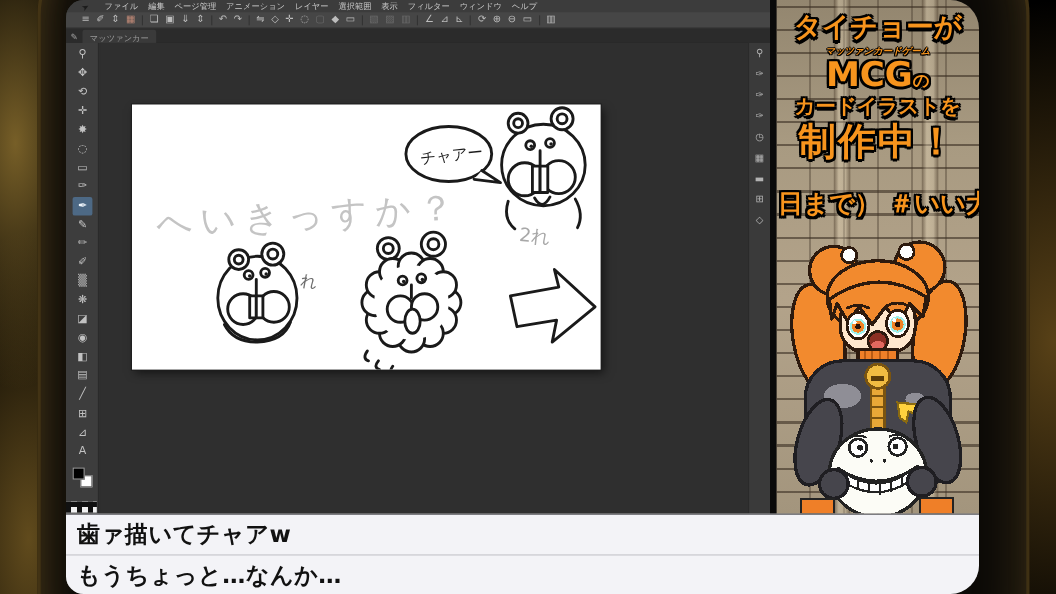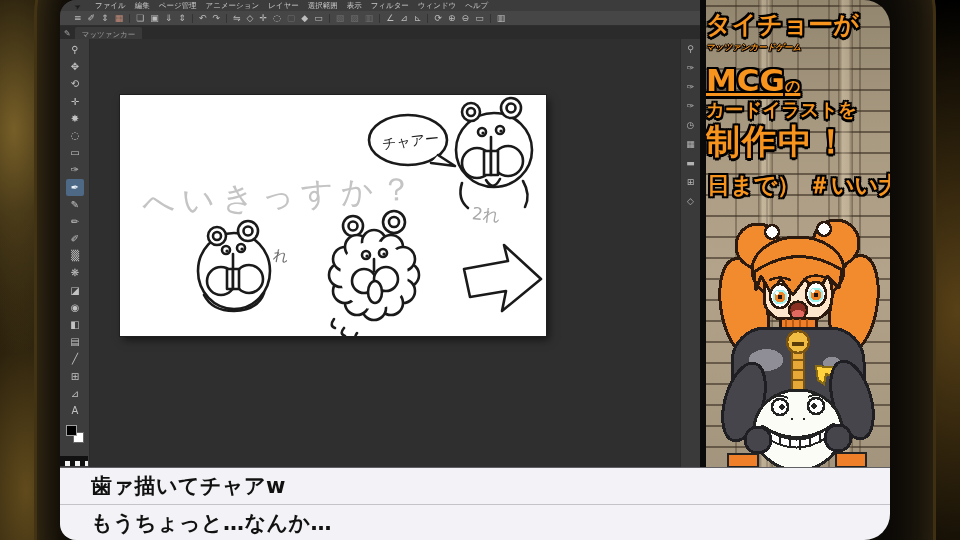--- a/index.html
+++ b/index.html
@@ -64,39 +64,39 @@
   
   .overlay-col{position:absolute;left:640px;top:0;width:190px;height:467px;background:#0a0a0a;}
   .bricks{position:absolute;left:6px;top:0;width:184px;height:467px;overflow:hidden;
     background:
      repeating-linear-gradient(0deg, rgba(58,46,34,0) 0 19px, rgba(58,46,34,.6) 19px 21px),
      repeating-linear-gradient(90deg, rgba(58,46,34,0) 0 29px, rgba(58,46,34,.35) 29px 31px),
      linear-gradient(180deg,#93866f 0%,#a89a81 28%,#b3a38a 58%,#a3957d 100%);}
   .pillar{position:absolute;top:0;bottom:0;width:15px;
     background:linear-gradient(90deg,rgba(60,45,30,.45),rgba(235,220,190,.38) 30%,rgba(235,220,190,.28) 70%,rgba(60,45,30,.45));}
   .pillar.p1{left:52px;} .pillar.p2{left:132px;}
-  .title-box{position:absolute;left:0;top:12px;width:184px;color:#f7941d;
+  .title-box{position:absolute;left:0;top:12px;width:184px;text-align:center;color:#f7941d;
     font-weight:bold;line-height:1;}
   .olt{text-shadow:-2px 0 #000,2px 0 #000,0 -2px #000,0 2px #000,-2px -2px #000,2px -2px #000,-2px 2px #000,2px 2px #000,0 3px #000;}
   .t1{font-size:25px;letter-spacing:0px;}
   .furi{font-size:8.5px;margin-top:6px;letter-spacing:0px;
     text-shadow:-1px 0 #000,1px 0 #000,0 -1px #000,0 1px #000,1px 1px #000,-1px 1px #000;font-style:italic;}
-  .t2{font-size:31px;margin-top:13px;text-decoration:underline;}
+  .t2{font-size:31px;margin-top:1px;}
   .t2 .small-no{font-size:15px;}
   .t3{font-size:18.5px;margin-top:5px;white-space:nowrap;}
   .t4{font-size:34px;margin-top:5px;letter-spacing:2px;}
   .ticker{position:absolute;left:0;top:170px;width:184px;overflow:hidden;white-space:nowrap;
     font-size:23px;font-weight:bold;color:#f7941d;padding-left:1px;
     text-shadow:-2px 0 #000,2px 0 #000,0 -2px #000,0 2px #000,-2px -2px #000,2px -2px #000,-2px 2px #000,2px 2px #000;}
   .char-svg{position:absolute;left:0;top:210px;}
 
   
   .comment-bar{position:absolute;left:0;top:467px;width:830px;height:73px;background:#f3f3f7;
     border-top:1px solid #606065;}
-  .comment-row{height:36px;display:flex;align-items:center;padding-left:31px;
+  .comment-row{height:36px;display:flex;align-items:center;padding-left:10px;
     font-size:21px;font-weight:bold;color:#111;letter-spacing:.5px;white-space:nowrap;}
   .comment-row + .comment-row{border-top:1px solid #c3c3c9;}
 </style>
 </head>
 <body>
 
 <div class="stage">
   <div class="device"></div>
 
   <div class="screen">

